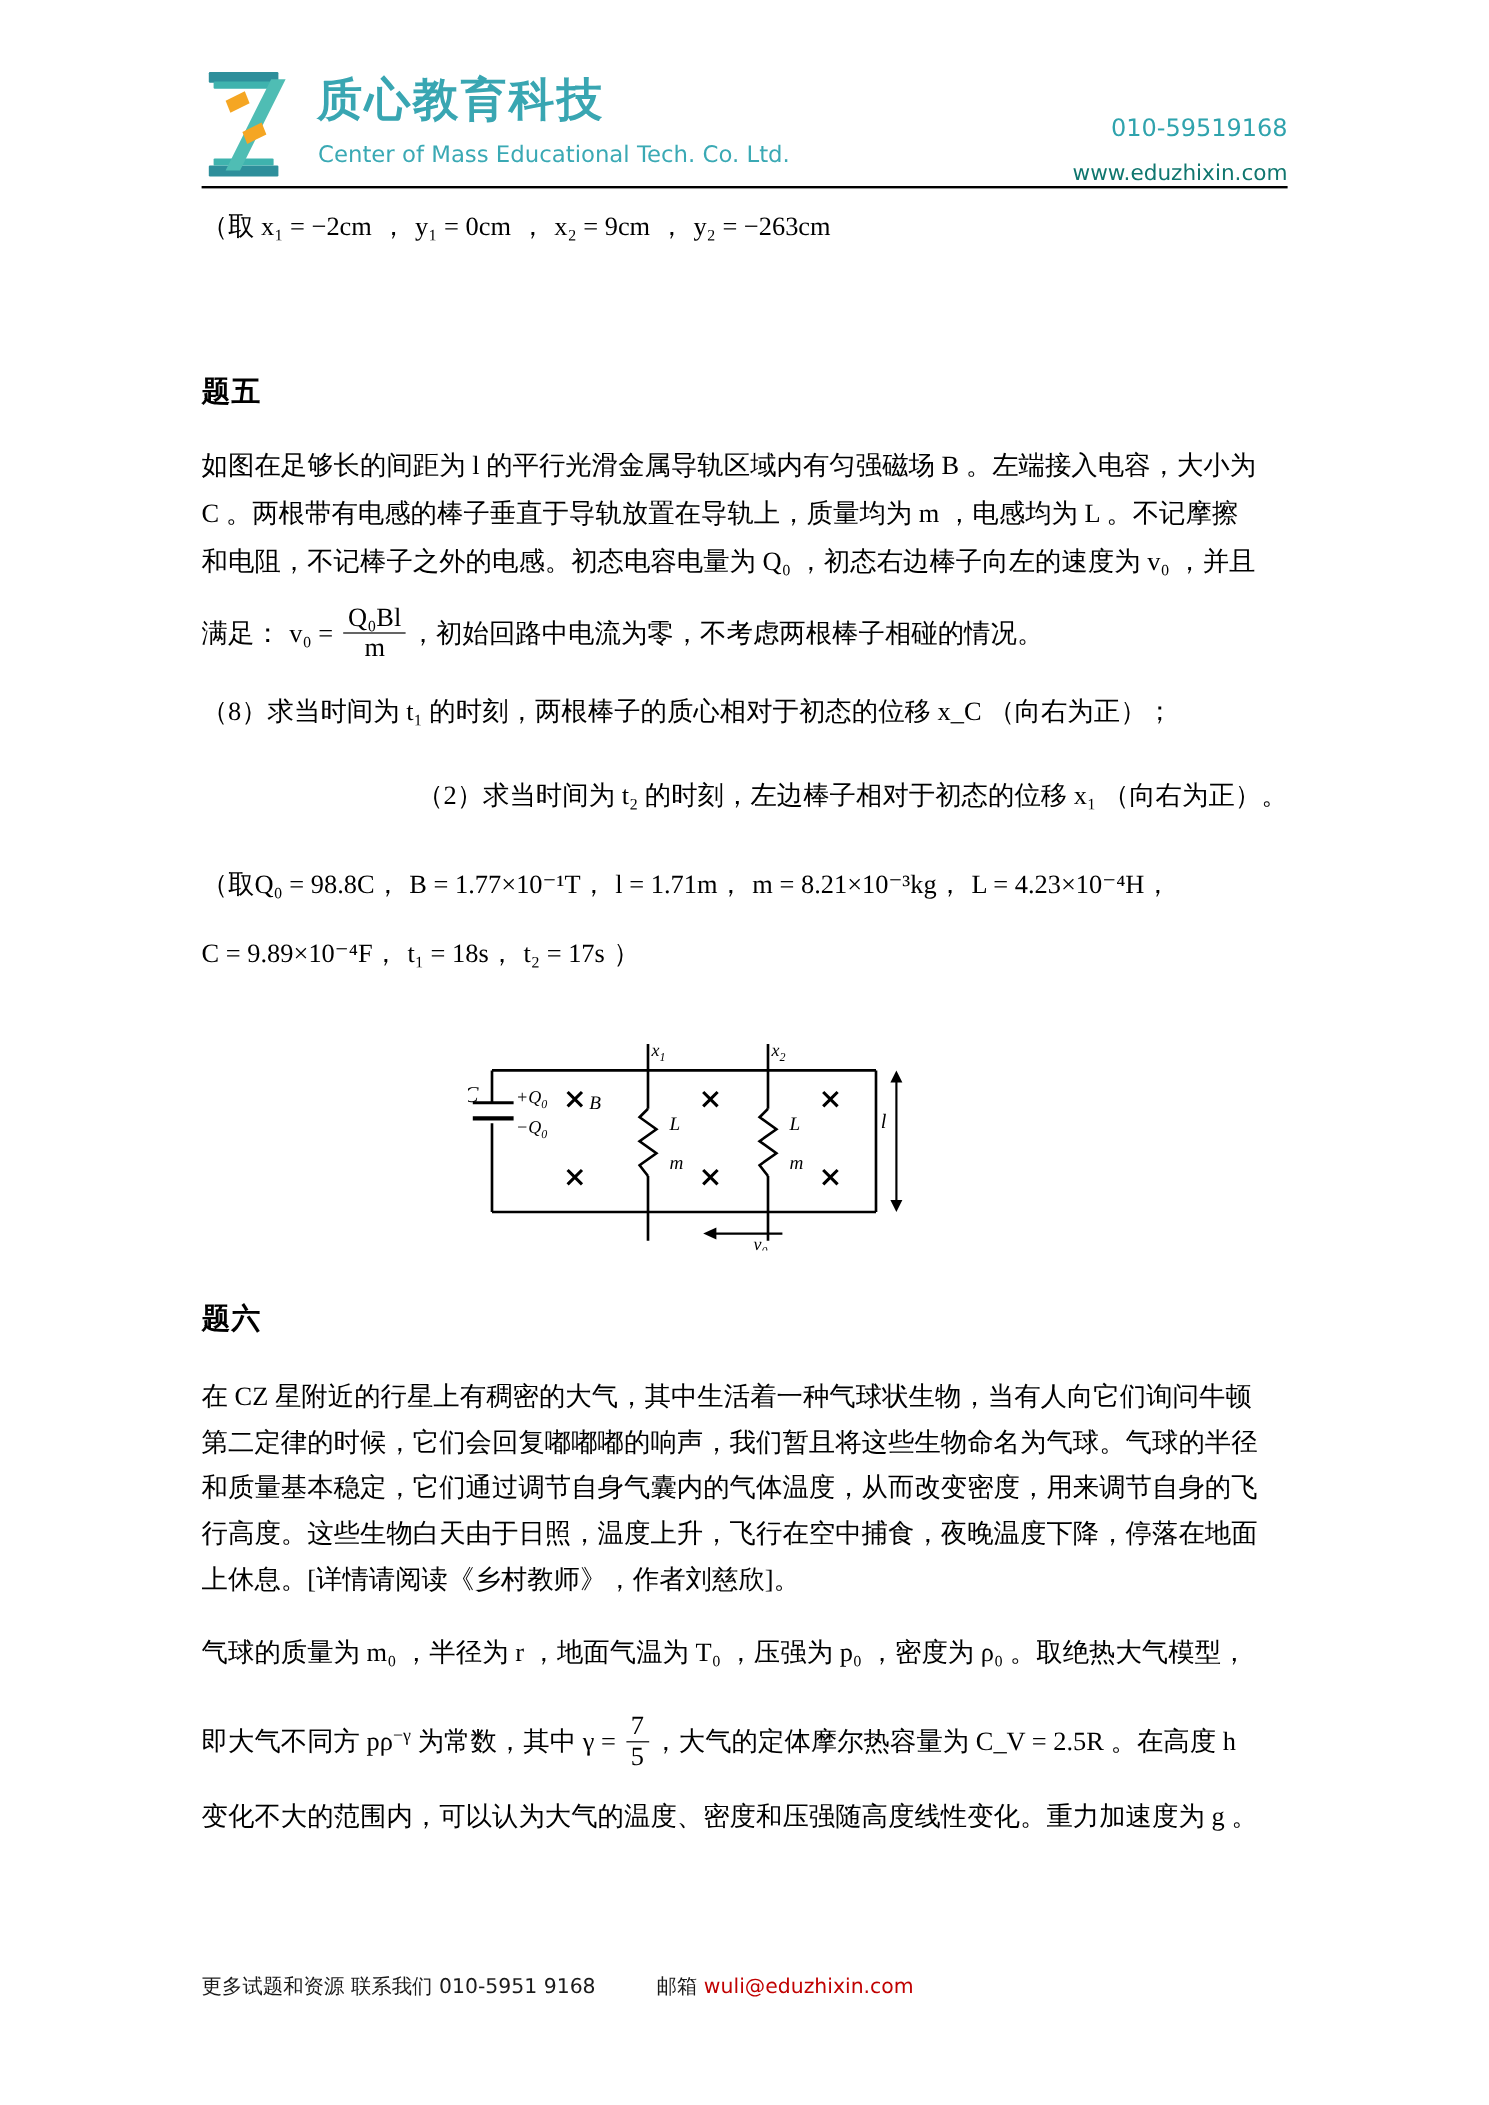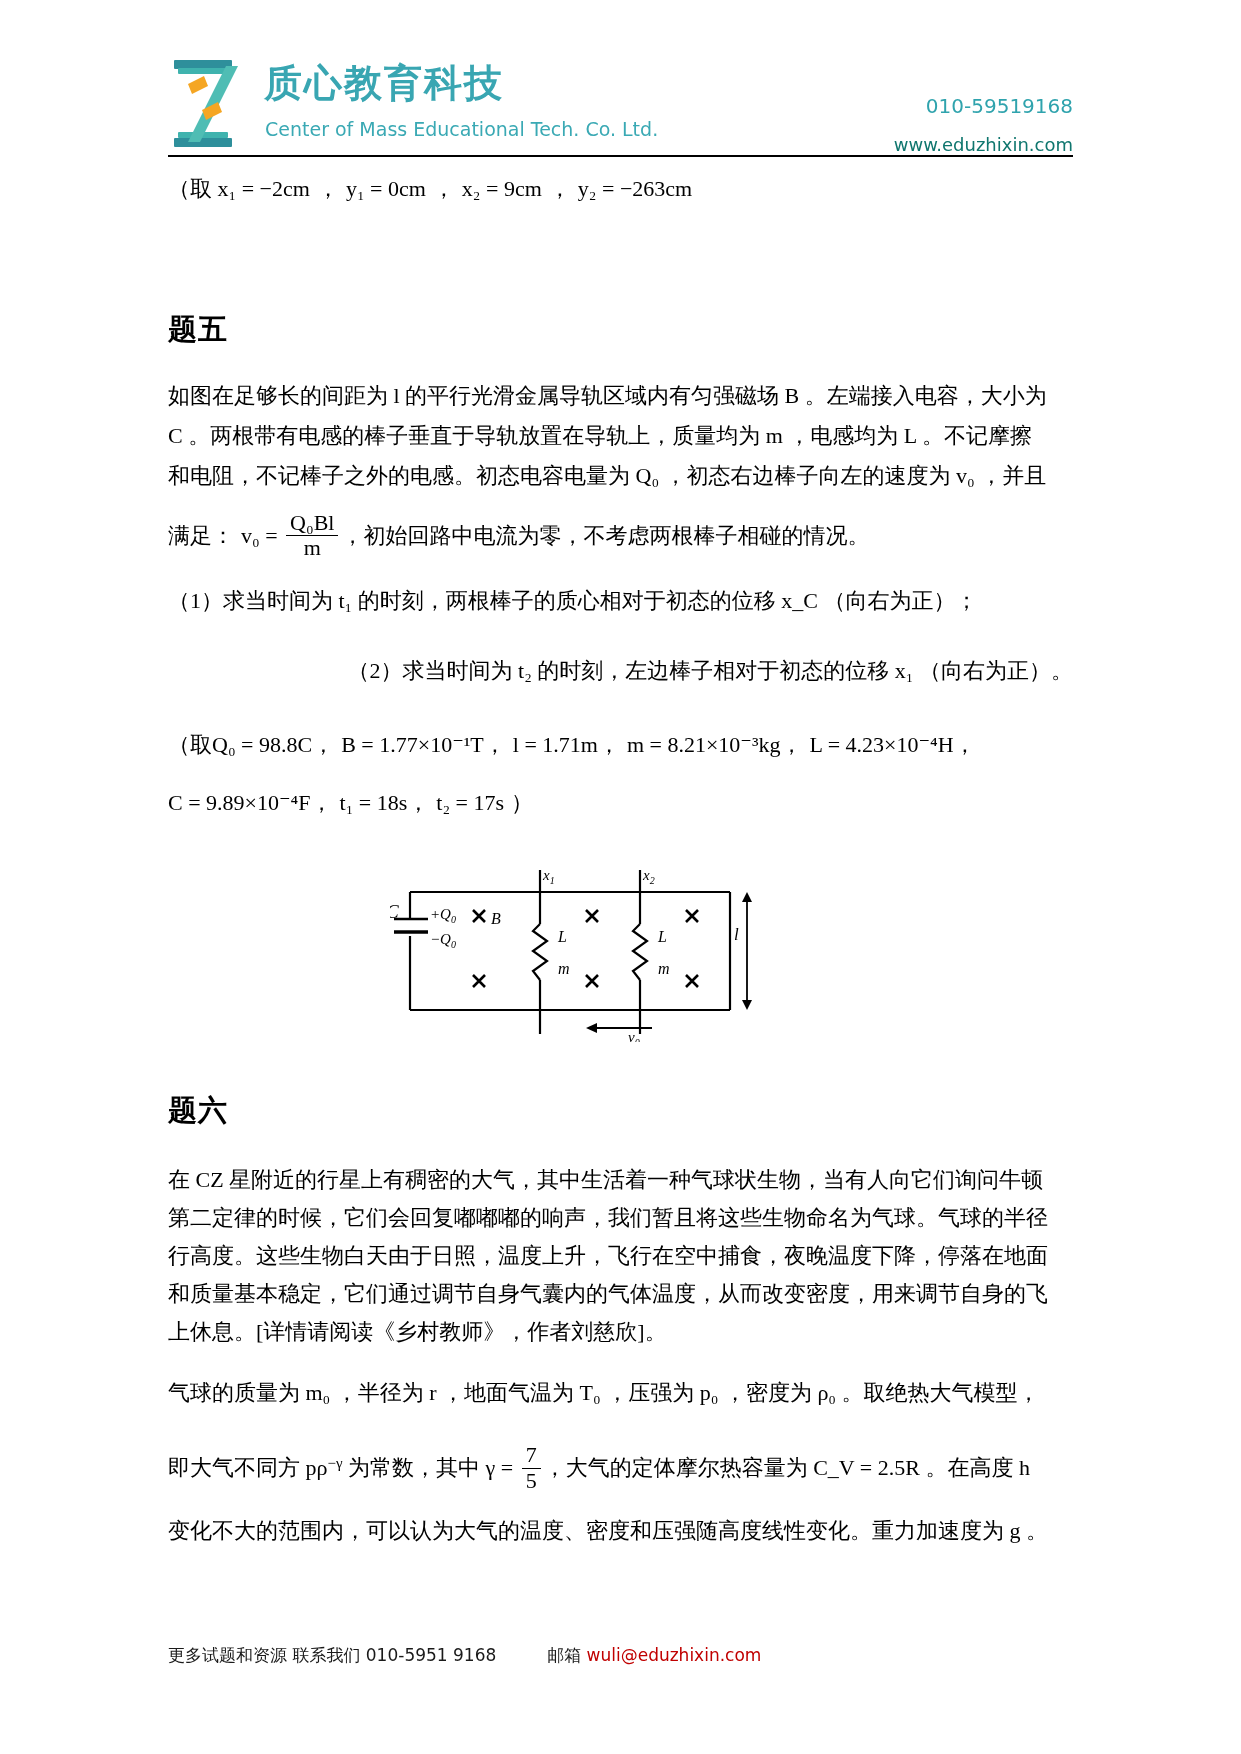--- a/index.html
+++ b/index.html
@@ -94,21 +94,21 @@
     font-size: 22px;
     line-height: 30px;
     white-space: nowrap;
   }
   .para {
     font-size: 22px;
     line-height: 40px;
   }
   .sec-title {
     font-family: "DejaVu Sans", "Liberation Sans", sans-serif;
-    font-size: 29px;
+    font-size: 24px;
     font-weight: bold;
     letter-spacing: 1px;
   }
   sup { font-size: 0.68em; vertical-align: 0.5em; }
   .sp { display: inline-block; width: 7px; }
 
   
   .frac {
     display: inline-block;
     vertical-align: middle;
@@ -184,38 +184,38 @@
     </div>
 
     <div class="para" style="margin-top:14px; line-height:52px;">
       <span>满足：</span><span class="sp"></span><span>v₀ =</span>
       <span class="frac">
         <span class="num">Q₀Bl</span>
         <span class="den">m</span>
       </span><span>，初始回路中电流为零，不考虑两根棒子相碰的情况。</span>
     </div>
 
-    <div class="para" style="margin-top:18px;">（1）求当时间为 t₁ 的时刻，两根棒子的质心相对于初态的位移 x_C （向右为正）；</div>
+    <div class="para" style="margin-top:18px;">（8）求当时间为 t₁ 的时刻，两根棒子的质心相对于初态的位移 x_C （向右为正）；</div>
     <div class="para" style="margin-top:30px;text-align:right;">（2）求当时间为 t₂ 的时刻，左边棒子相对于初态的位移 x₁ （向右为正）。</div>
 
     <div class="para" style="margin-top:34px;">
       <span>（取</span><span>Q₀ = 98.8C</span>，<span class="sp"></span><span>B = 1.77×10⁻¹T</span>，<span class="sp"></span><span>l = 1.71m</span>，<span class="sp"></span><span>m = 8.21×10⁻³kg</span>，<span class="sp"></span><span>L = 4.23×10⁻⁴H</span>，
     </div>
 
     <div class="para" style="margin-top:18px;">
       <span>C = 9.89×10⁻⁴F</span>，<span class="sp"></span><span>t₁ = 18s</span>，<span class="sp"></span><span>t₂ = 17s</span><span class="sp"></span><span>）</span>
     </div>
 
     <div class="sec-title" style="margin-top:268px;">题六</div>
 
     <div class="para" style="margin-top:30px; line-height:38px;">
       <div>在 CZ 星附近的行星上有稠密的大气，其中生活着一种气球状生物，当有人向它们询问牛顿</div>
       <div>第二定律的时候，它们会回复嘟嘟嘟的响声，我们暂且将这些生物命名为气球。气球的半径</div>
+      <div>和质量基本稳定，它们通过调节自身气囊内的气体温度，从而改变密度，用来调节自身的飞</div>
       <div>行高度。这些生物白天由于日照，温度上升，飞行在空中捕食，夜晚温度下降，停落在地面</div>
-      <div>和质量基本稳定，它们通过调节自身气囊内的气体温度，从而改变密度，用来调节自身的飞</div>
       <div>上休息。[详情请阅读《乡村教师》，作者刘慈欣]。</div>
     </div>
 
     <div class="para" style="margin-top:22px;">气球的质量为 m₀ ，半径为 r ，地面气温为 T₀ ，压强为 p₀ ，密度为 ρ₀ 。取绝热大气模型，</div>
 
     <div class="para" style="margin-top:22px; line-height:56px;">
       <span>即大气不同方 pρ</span><sup>−γ</sup><span> 为常数，其中 γ =</span>
       <span class="frac">
         <span class="num">7</span>
         <span class="den">5</span>

